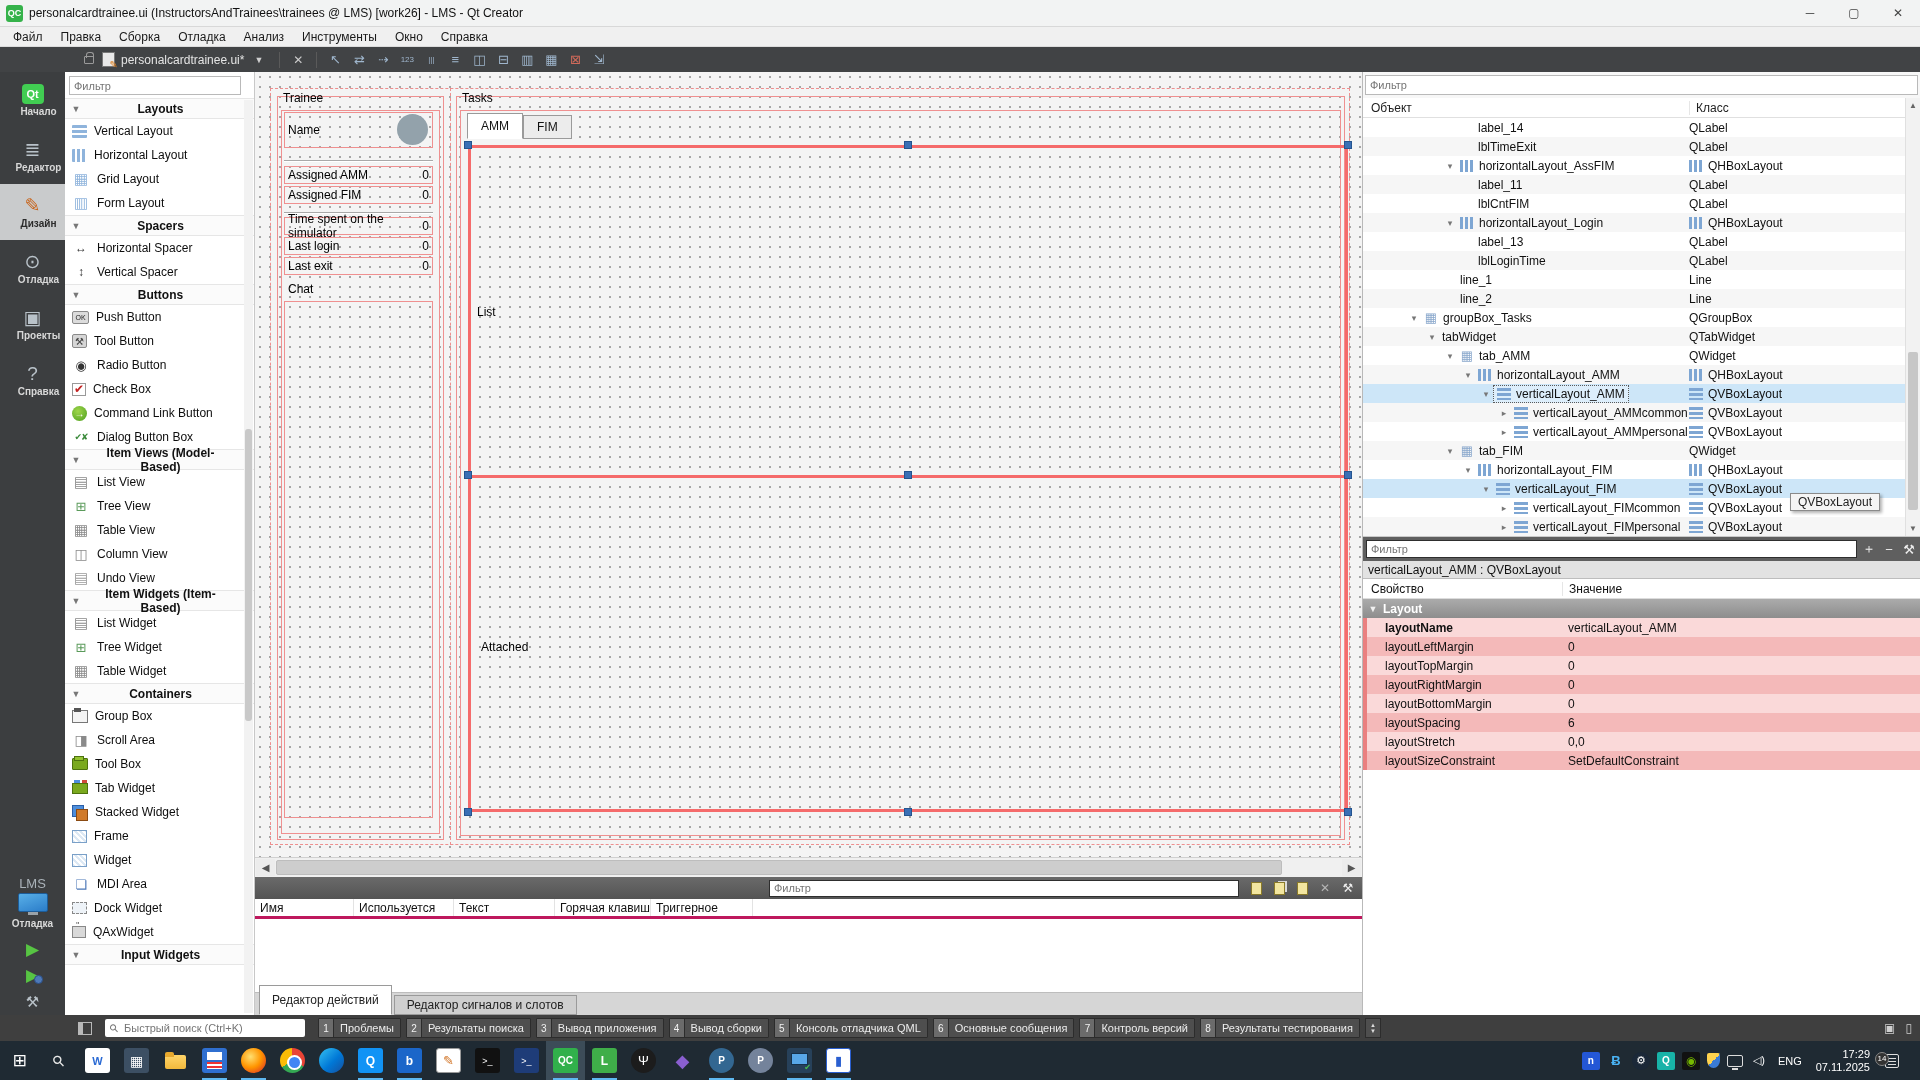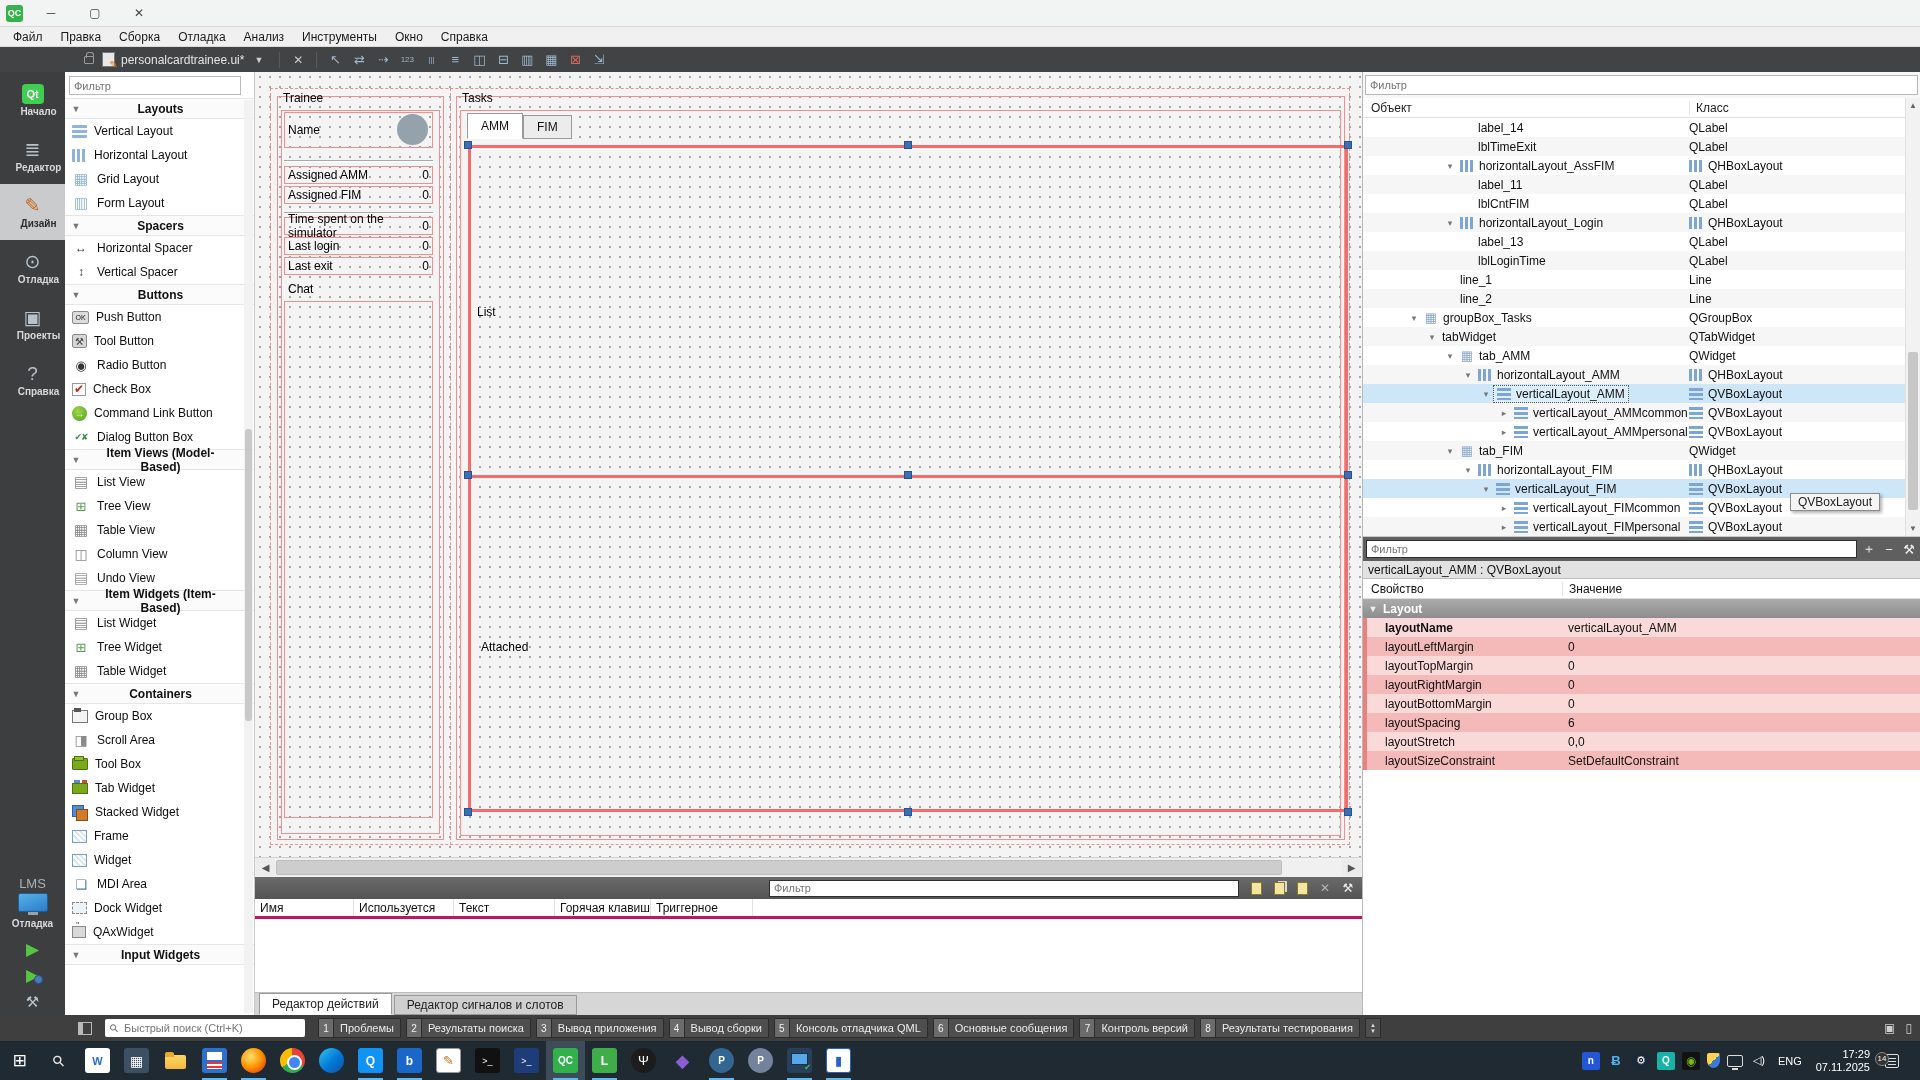--- a/index.html
+++ b/index.html
@@ -134,21 +134,21 @@
   .act-ico{width:20px;height:18px;display:flex;align-items:center;justify-content:center;font-size:12px;color:#eee;}
   .act-ico .page{width:11px;height:13px;background:#f3e6a0;border:1px solid #8a7a2a;}
   .act-ico.copy .page{box-shadow:3px -2px 0 -1px #d9d9d9;}
   .act-ico.gray{color:#b5b5b5;}
   .act-filter{margin-left:auto;margin-right:4px;width:470px;height:17px;border:1px solid #2e2e2e;font-size:11px;padding:0 4px;}
   .actionhead{height:20px;background:#fff;border-bottom:3px solid #be185d;display:flex;align-items:center;}
   .act-col{height:100%;display:flex;align-items:center;padding-left:5px;border-right:1px solid #e3e3e3;font-size:12px;color:#111;}
   .actionbody{flex:1;background:#fff;}
   .bottomtabs{height:23px;background:#d6d6d6;display:flex;align-items:flex-end;padding-left:4px;gap:2px;border-top:1px solid #bdbdbd;}
   .btab{height:20px;padding:0 12px;display:flex;align-items:center;font-size:12px;border:1px solid #9a9a9a;background:#cfcfcf;color:#222;}
-  .btab.active{background:#fff;border-bottom-color:#fff;height:22px;}
+  .btab.active{background:#fff;border-bottom-color:#fff;height:30px;}
 
   
   .rightcol{flex:1;background:#fff;border-left:1px solid #b9b9b9;display:flex;flex-direction:column;}
   .ins-filterrow{height:26px;display:flex;align-items:center;padding:3px 2px;background:#f7f7f7;}
   .ins-filter{flex:1;height:20px;border:1px solid #b9b9b9;font-size:11px;padding:0 4px;}
   .inspector{position:relative;height:439px;overflow:hidden;border-bottom:1px solid #c9c9c9;}
   .ins-head{height:20px;display:flex;border-bottom:1px solid #e0e0e0;align-items:center;font-size:12px;color:#222;}
   .ins-head .h-obj{padding-left:8px;width:326px;}
   .ins-head .h-cls{border-left:1px solid #e6e6e6;padding-left:6px;flex:1;}
   .ins-rows{position:relative;}
@@ -259,20 +259,21 @@
   .notif .cnt{position:absolute;left:-6px;bottom:2px;background:#333;border:1px solid #888;color:#fff;font-size:8px;border-radius:50%;width:14px;height:14px;display:flex;align-items:center;justify-content:center;}
   .showdesk{width:4px;border-left:1px solid #46535e;}
 </style>
 </head>
 <body>
 
 <div class="screen">
 
   <div class="titlebar">
     <span class="qc-chip">QC</span>
+    <span class="titletext">personalcardtrainee.ui (InstructorsAndTrainees\trainees @ LMS) [work26] - LMS - Qt Creator</span>
     <div class="winbtns">
       <span class="winbtn">─</span>
       <span class="winbtn">▢</span>
       <span class="winbtn">✕</span>
     </div>
   </div>
 
   <div class="menubar" id="menubar">
       <span class="menu-item">Файл</span>
       <span class="menu-item">Правка</span>

